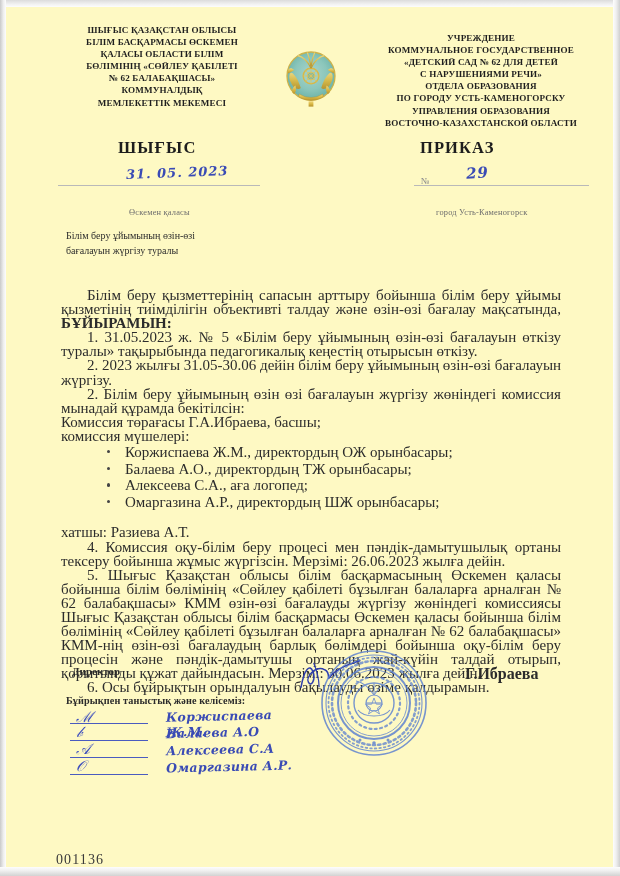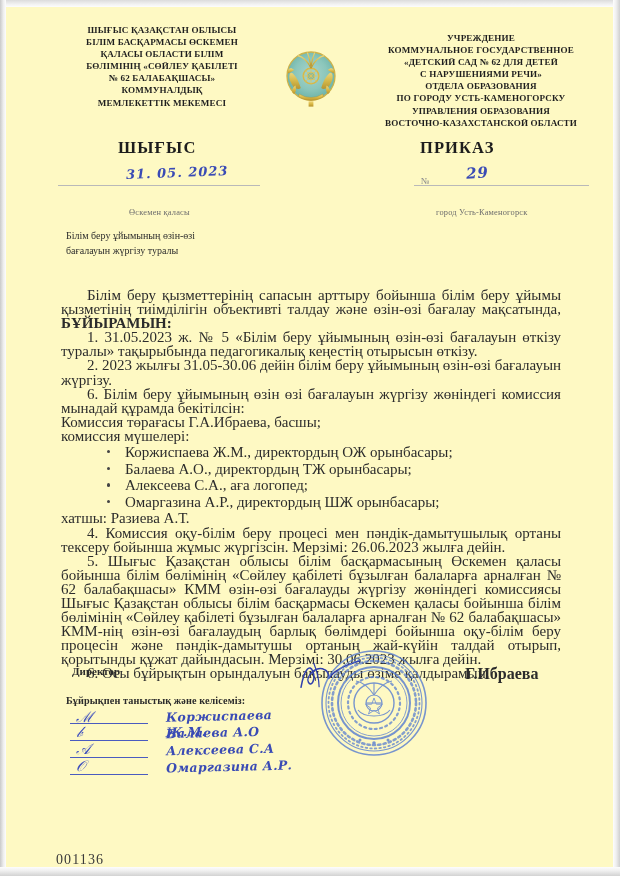--- a/index.html
+++ b/index.html
@@ -80,21 +80,21 @@
   }
 
   
   .body {
     position:absolute; top:288px; left:61px; width:500px;
     font-size:15px; line-height:14.1px; text-align:justify; color:#2c2c2c;
   }
   .body p { margin:0; }
   .indent { text-indent:26px; }
   .b { font-weight:bold; }
-  .members { list-style:none; margin:1px 0 1px 0; padding:0;font-family:Liberation Serif, serif; }
+  .members { list-style:none; margin:1px 0 15px 0; padding:0;font-family:Liberation Serif, serif; }
   .members li { position:relative; padding-left:64px; line-height:16.6px; }
   .members li .bullet {
     position:absolute; left:46px; top:6px;
     width:3.4px; height:3.4px; border-radius:50%; background:#444;
   }
 
   
   .sig-row { position:absolute; top:665px; left:0; width:620px; }
   .sig-title { position:absolute; left:72px; font-weight:bold; font-size:11px; }
   .sig-name  { position:absolute; left:465px; font-weight:bold; font-size:16px; }
@@ -234,21 +234,21 @@
     <div>Білім беру ұйымының өзін-өзі</div>
     <div>бағалауын жүргізу туралы</div>
   </div>
 
   <div class="body">
 
     <p class="indent"><span>Білім беру қызметтерінің сапасын арттыру бойынша білім беру ұйымы қызметінің тиімділігін объективті талдау және өзін-өзі бағалау мақсатында, </span><span class="b">БҰЙЫРАМЫН:</span></p>
 
     <p class="indent">1. 31.05.2023 ж. № 5 «Білім беру ұйымының өзін-өзі бағалауын өткізу туралы» тақырыбында педагогикалық кеңестің отырысын өткізу.</p>
     <p class="indent">2. 2023 жылғы  31.05-30.06 дейін білім беру ұйымының өзін-өзі бағалауын жүргізу.</p>
-    <p class="indent">6. Білім беру ұйымының өзін өзі бағалауын жүргізу жөніндегі комиссия мынадай құрамда бекітілсін:</p>
+    <p class="indent">2. Білім беру ұйымының өзін өзі бағалауын жүргізу жөніндегі комиссия мынадай құрамда бекітілсін:</p>
     <p>Комиссия төрағасы Г.А.Ибраева, басшы;</p>
     <p>комиссия мүшелері:</p>
 
     <ul class="members">
       <li><span class="bullet"></span><span>Коржиспаева Ж.М., директордың ОЖ орынбасары;</span></li>
       <li><span class="bullet"></span><span>Балаева А.О., директордың ТЖ орынбасары;</span></li>
       <li><span class="bullet"></span><span>Алексеева С.А., аға логопед;</span></li>
       <li><span class="bullet"></span><span>Омаргазина А.Р., директордың ШЖ орынбасары;</span></li>
     </ul>
 

